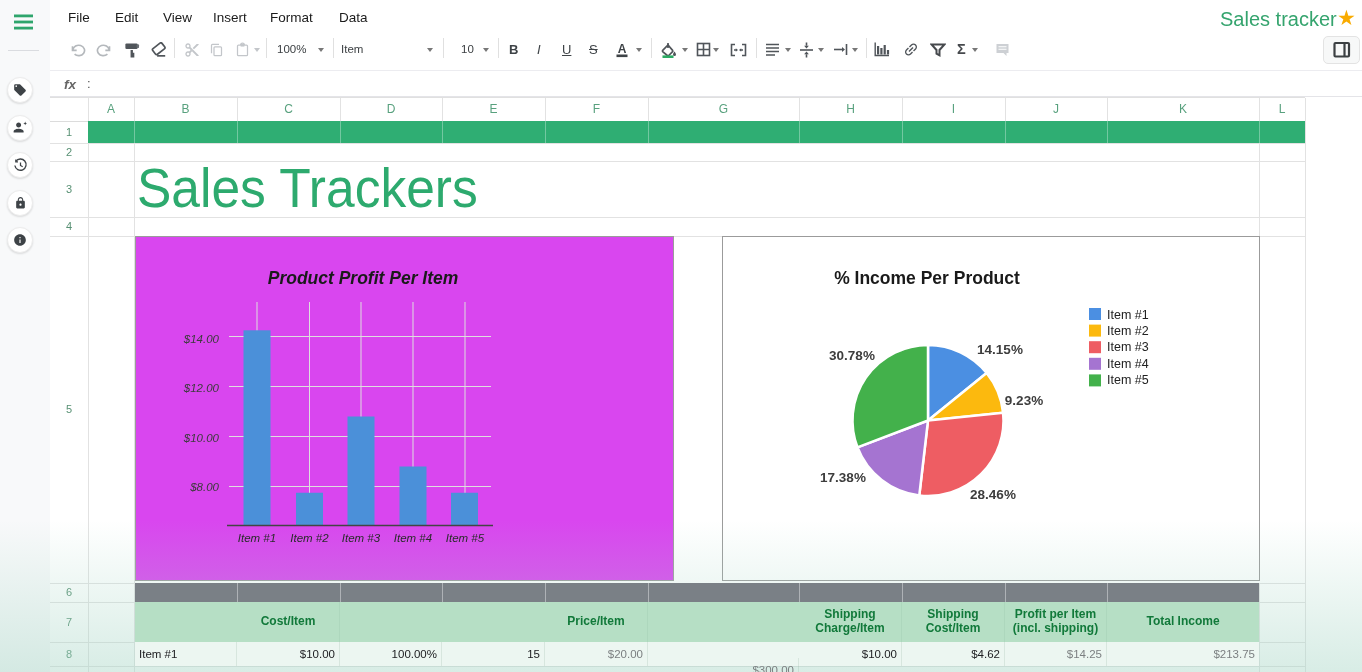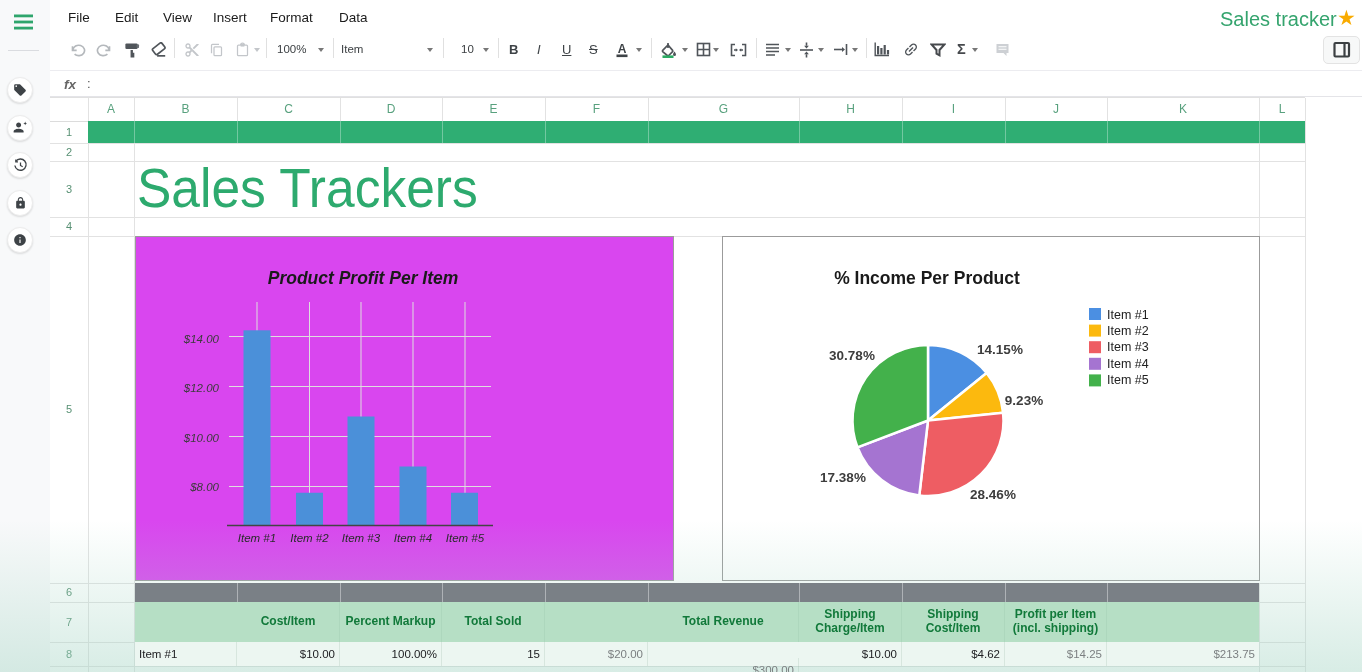--- a/index.html
+++ b/index.html
@@ -223,26 +223,25 @@
   <div class="abs" style="left:410px;top:0;width:1px;height:19px;background:#aeb2b6;"></div>
   <div class="abs" style="left:513px;top:0;width:1px;height:19px;background:#aeb2b6;"></div>
   <div class="abs" style="left:664px;top:0;width:1px;height:19px;background:#aeb2b6;"></div>
   <div class="abs" style="left:767px;top:0;width:1px;height:19px;background:#aeb2b6;"></div>
   <div class="abs" style="left:870px;top:0;width:1px;height:19px;background:#aeb2b6;"></div>
   <div class="abs" style="left:972px;top:0;width:1px;height:19px;background:#aeb2b6;"></div>
 </div>
 
 <div class="abs" style="left:135px;top:602px;width:1124px;height:40px;background:#b6dfc5;">
   <div class="cell7" style="left:102px;width:103px;">Cost/Item</div>
-  <div class="cell7" style="left:205px;width:102px;">Percent Markup</div>
-  <div class="cell7" style="left:307px;width:103px;">Total Sold</div>
-  <div class="cell7" style="left:513px;width:151px;">Total Revenue</div>
+  <div class="cell7" style="left:410px;width:103px;">Price/Item</div>
   <div class="cell7" style="left:664px;width:103px;">Shipping<br>Charge/Item</div>
   <div class="cell7" style="left:767px;width:103px;">Shipping<br>Cost/Item</div>
   <div class="cell7" style="left:870px;width:102px;">Profit per Item<br>(incl. shipping)</div>
+  <div class="cell7" style="left:972px;width:152px;border-right:none;">Total Income</div>
 </div>
 
 <div class="abs" style="left:135px;top:642px;width:1124px;height:24px;background:#ecf6f1;">
   <div class="cell8" style="left:0;width:102px;text-align:left;padding-left:4px;">Item #1</div>
   <div class="cell8" style="left:102px;width:103px;">$10.00</div>
   <div class="cell8" style="left:205px;width:102px;">100.00%</div>
   <div class="cell8" style="left:307px;width:103px;">15</div>
   <div class="cell8 gray8" style="left:410px;width:103px;">$20.00</div>
   <div class="cell8 gray8" style="left:513px;width:151px;margin-top:16px;">$300.00</div>
   <div class="cell8" style="left:664px;width:103px;">$10.00</div>

